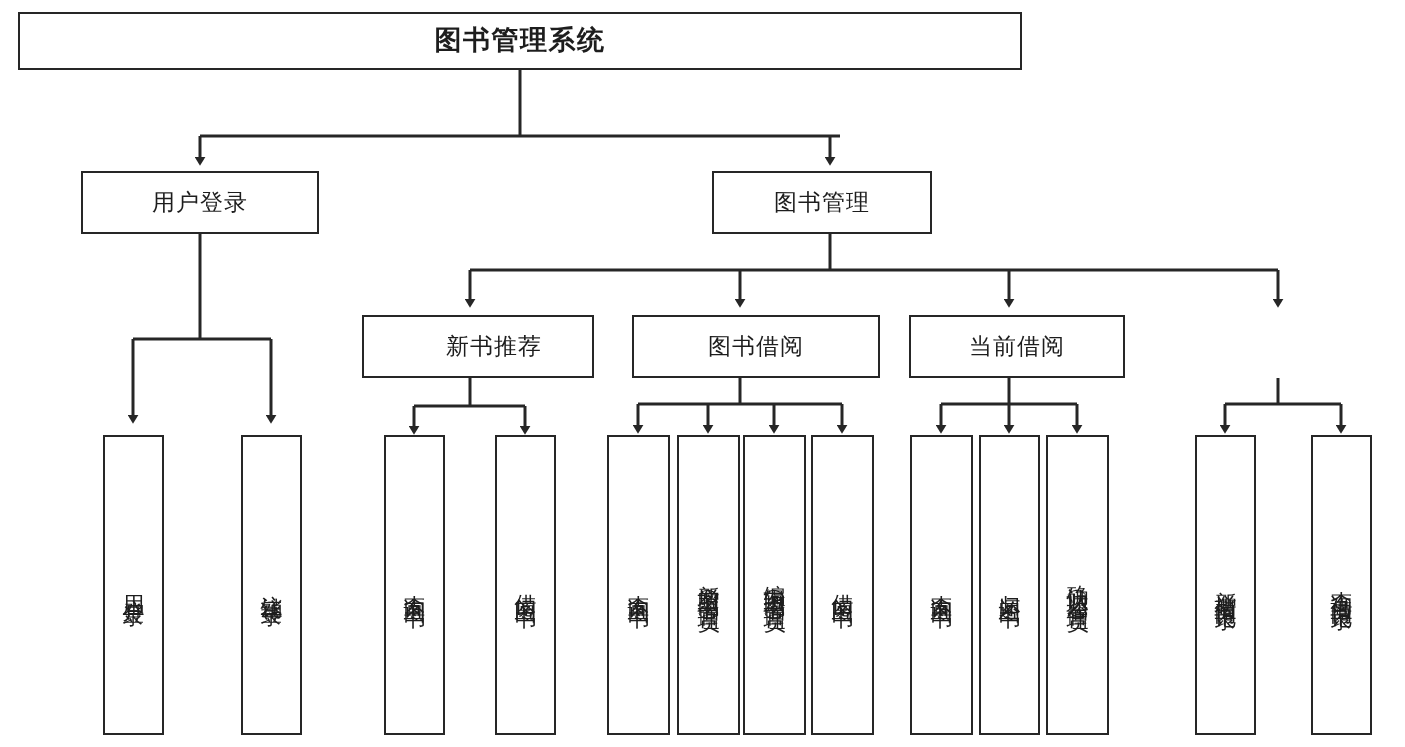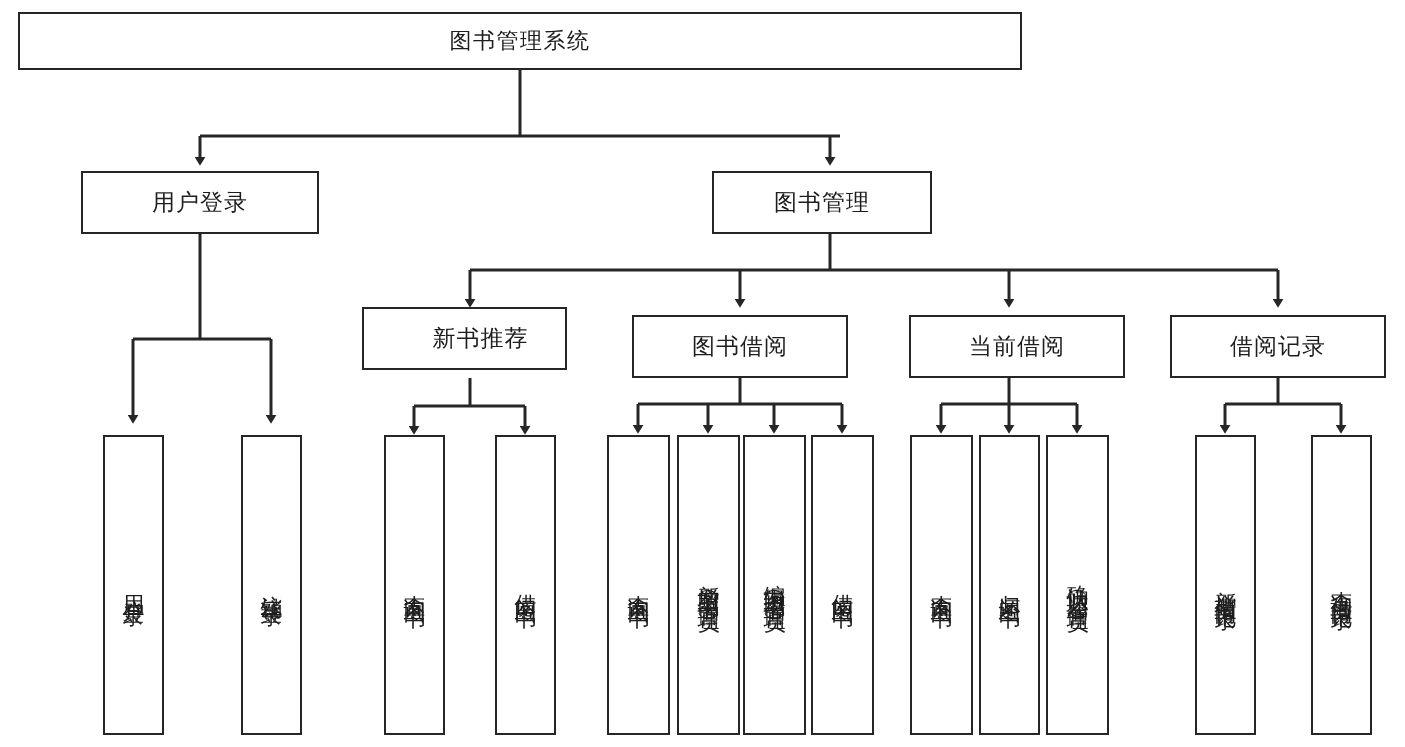--- a/index.html
+++ b/index.html
@@ -31,22 +31,23 @@
     display: block;
     text-align: center;
     line-height: 1.18;
     white-space: pre-line;
   }
   .node.h .label {
     font-size: 23px;
     letter-spacing: 1px;
   }
   .node.root .label {
-    font-size: 22px;
+    font-size: 27px;
     letter-spacing: 1.5px;
+    font-weight: bold;
   }
   .node.v {
     align-items: center;
     justify-content: center;
   }
   .node.v .label {
     writing-mode: vertical-rl;
     text-orientation: upright;
     font-size: 22px;
     letter-spacing: 4px;
@@ -130,31 +131,28 @@
     <span class="label">图书管理系统</span>
   </div>
 
   <div class="node h" style="left:81px; top:171px; width:238px; height:63px;">
     <span class="label">用户登录</span>
   </div>
   <div class="node h" style="left:712px; top:171px; width:220px; height:63px;">
     <span class="label">图书管理</span>
   </div>
 
-  <div class="node h" style="left:362px; top:307px; width:205px; height:63px;padding-left:32px;">
+  <div class="node h" style="left:362px; top:315px; width:232px; height:63px;padding-left:32px;">
     <span class="label">新书推荐</span>
   </div>
-  <div class="node h" style="left:632px; top:315px; width:216px; height:63px;">
+  <div class="node h" style="left:632px; top:315px; width:248px; height:63px;">
     <span class="label">图书借阅</span>
   </div>
   <div class="node h" style="left:901px; top:315px; width:216px; height:63px;margin-left:8px;">
     <span class="label">当前借阅</span>
-  </div>
-  <div class="node h" style="left:1170px; top:315px; width:216px; height:63px;">
-    <span class="label">借阅记录</span>
   </div>
 
   <div class="node v" style="left:103px; top:435px; width:61px; height:300px;">
     <span class="label">用户登录</span>
   </div>
   <div class="node v" style="left:241px; top:435px; width:61px; height:300px;">
     <span class="label">注销登录</span>
   </div>
 
   <div class="node v" style="left:384px; top:435px; width:61px; height:300px;">

